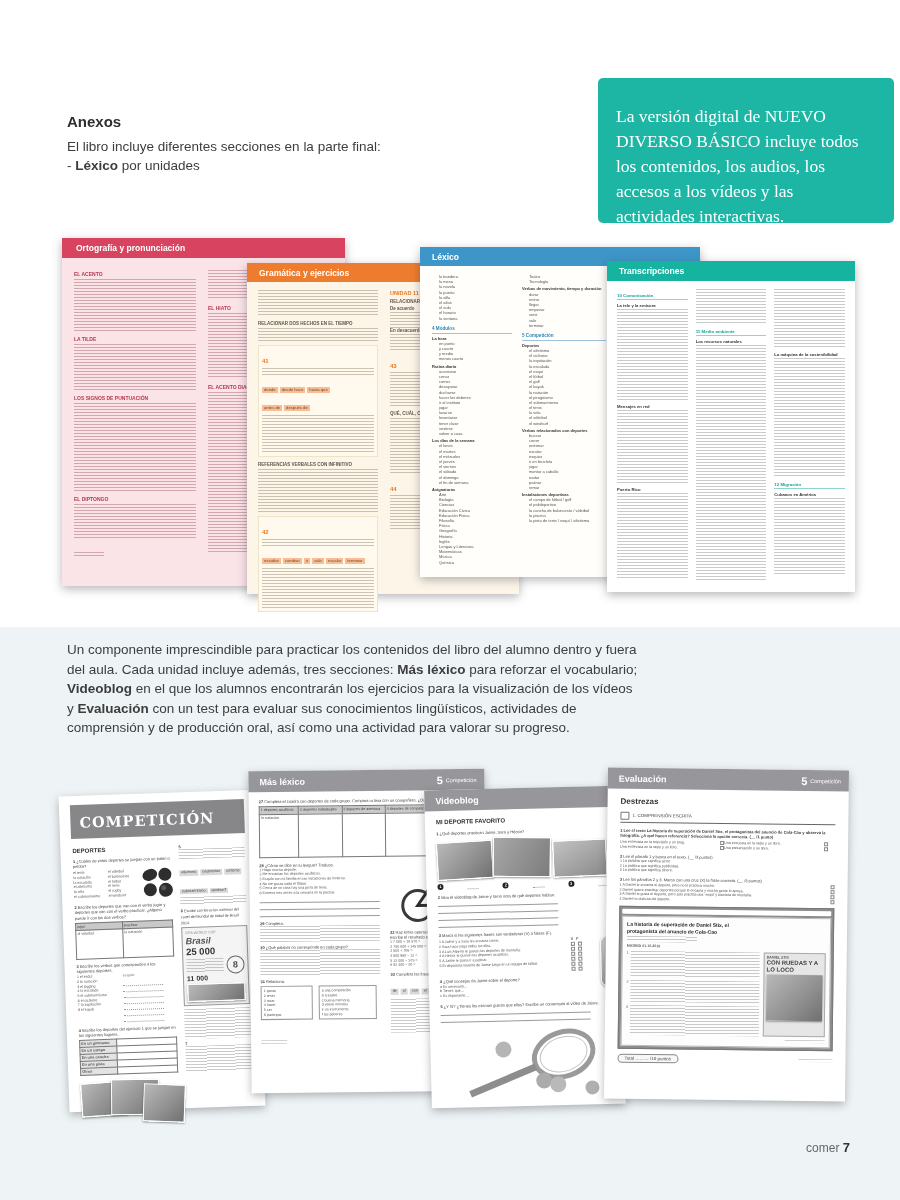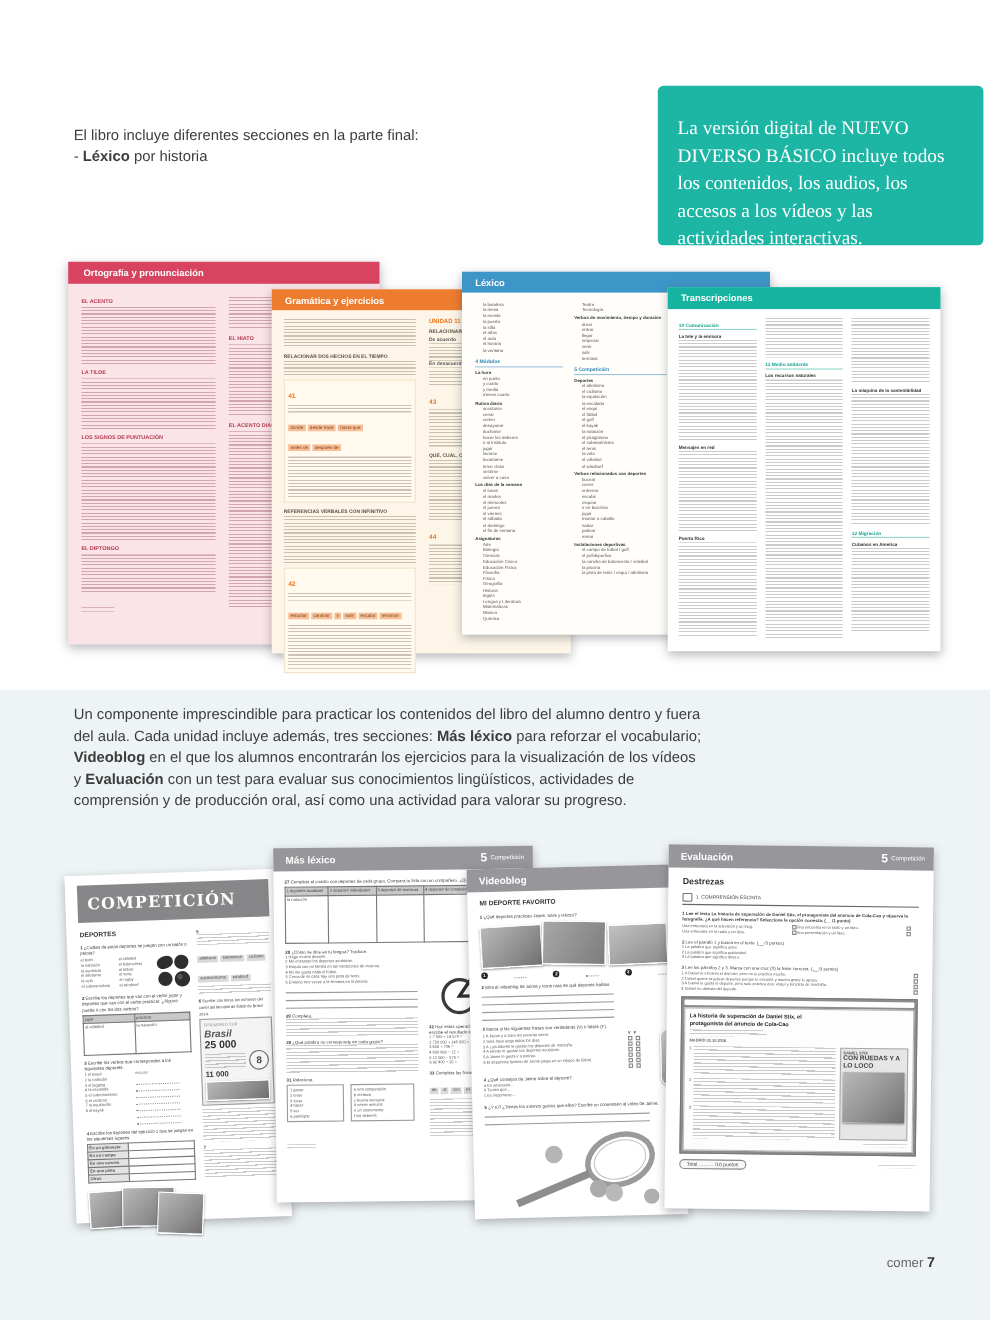--- a/index.html
+++ b/index.html
@@ -82,22 +82,23 @@
   .blank{border-bottom:0.5px solid #999;height:6px;}
   .dotted{border-bottom:0.5px dotted #999;height:5px;}
   .ball{background:#2e2e2e;border-radius:50%;}
 </style>
 </head>
 <body>
 
 <div class="page">
 
   <section class="abs anexos">
+    <h2>Anexos</h2>
     <div class="pline">El libro incluye diferentes secciones en la parte final:</div>
-    <div class="pline"><span>- </span><b>Léxico</b><span> por historia</span></div>
+    <div class="pline"><span>- </span><b>Léxico</b><span> por unidades</span></div>
   </section>
 
   <aside class="abs digibox">
     <p>La versión digital de NUEVO DIVERSO BÁSICO incluye todos los contenidos, los audios, los accesos a los vídeos y las actividades interactivas.</p>
   </aside>
 
   <article class="thumb orto">
     <div class="band">Ortografía y pronunciación</div>
     <div class="cols" style="padding:8px 12px;gap:12px;">
       <div style="width:122px;">

